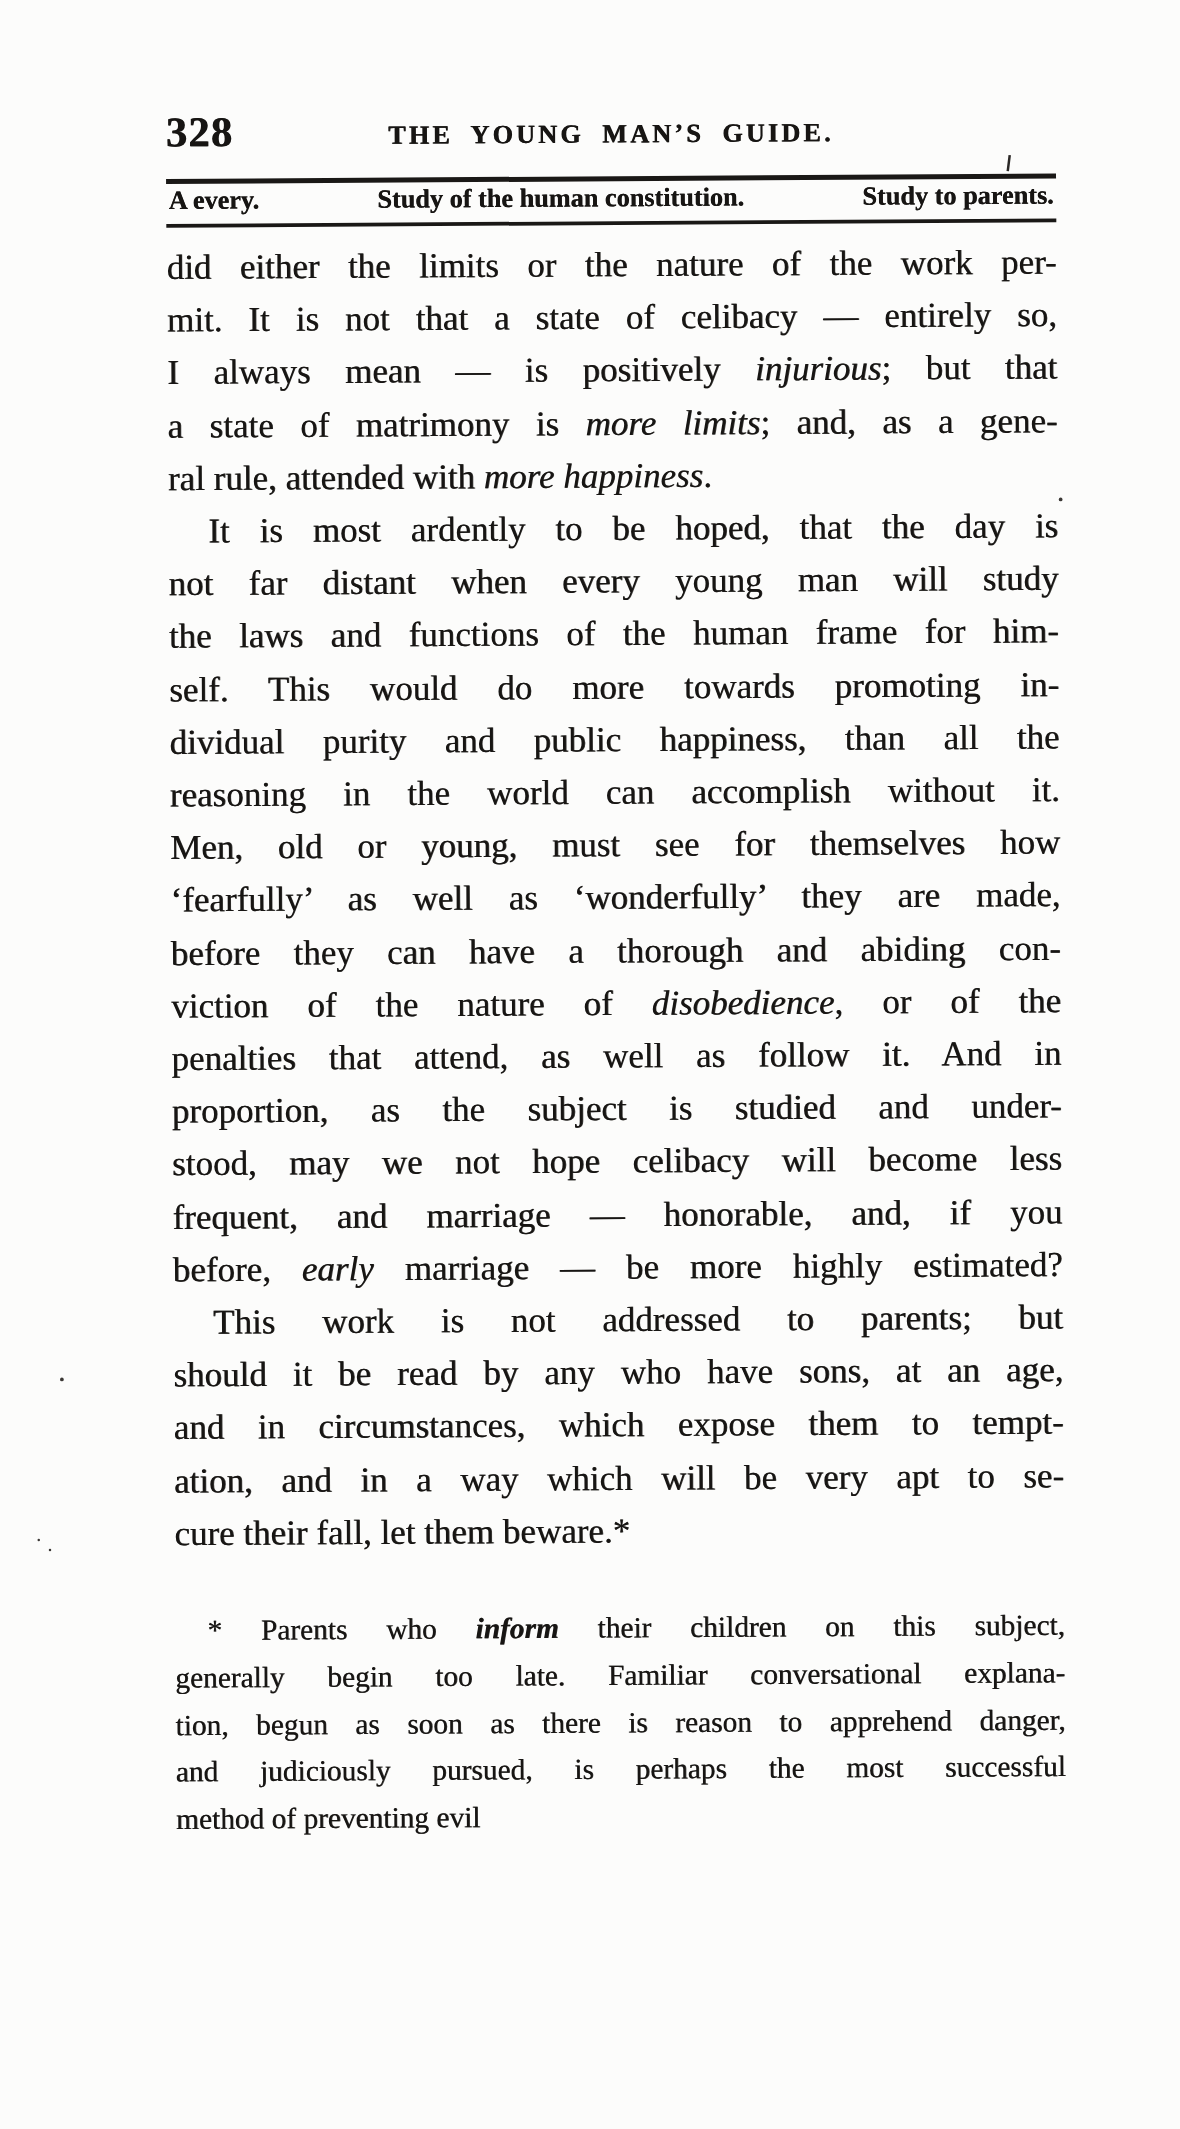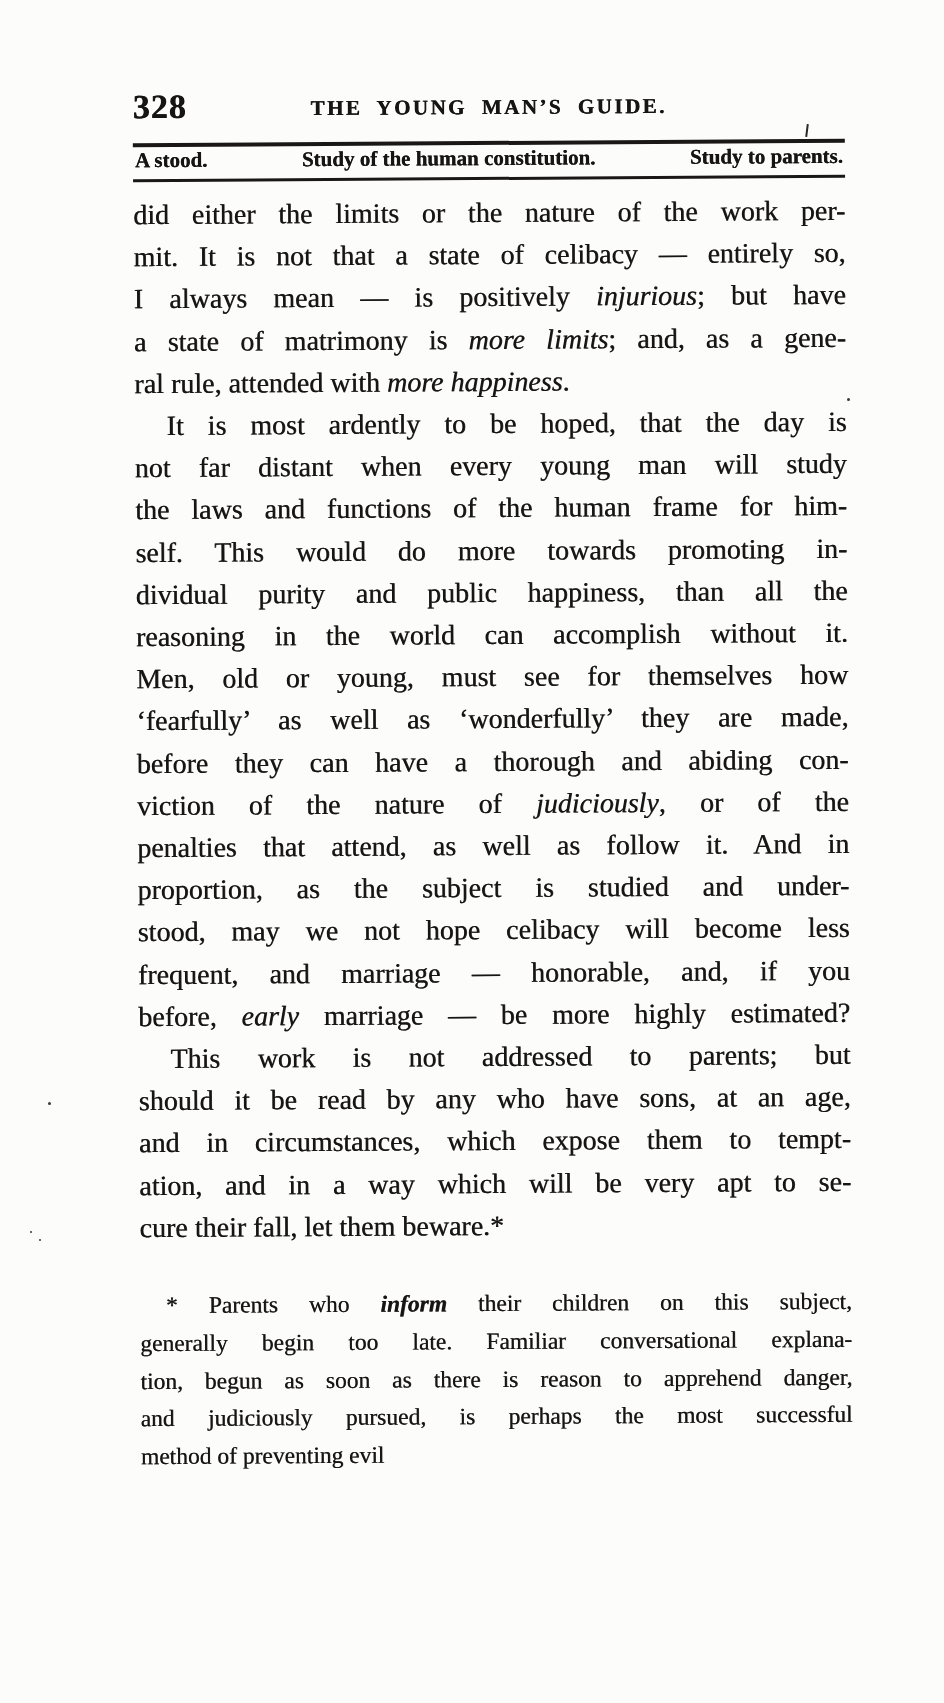--- a/index.html
+++ b/index.html
@@ -81,43 +81,43 @@
 <div class="page">
   <div class="content">
 
     <span class="page-num">328</span>
 
     <div class="running-title">THE YOUNG MAN’S GUIDE.</div>
 
     <div class="rule rule-top"></div>
 
     <div class="subheader">
-      <span>A stood.</span>
+      <span>A every.</span>
       <span>Study of the human constitution.</span>
       <span>Study to parents.</span>
     </div>
 
     <div class="rule rule-bottom"></div>
 
     <div class="body-text">
         <div class="line"><span>did either the limits or the nature of the work per-</span></div>
         <div class="line"><span>mit. It is not that a state of celibacy — entirely so,</span></div>
-        <div class="line"><span>I always mean — is positively </span><i>injurious</i><span>; but have</span></div>
+        <div class="line"><span>I always mean — is positively </span><i>injurious</i><span>; but that</span></div>
         <div class="line"><span>a state of matrimony is </span><i>more limits</i><span>; and, as a gene-</span></div>
         <div class="line no-justify"><span>ral rule, attended with </span><i>more happiness</i><span>.</span></div>
         <div class="line indent"><span>It is most ardently to be hoped, that the day is</span></div>
         <div class="line"><span>not far distant when every young man will study</span></div>
         <div class="line"><span>the laws and functions of the human frame for him-</span></div>
         <div class="line"><span>self. This would do more towards promoting in-</span></div>
         <div class="line"><span>dividual purity and public happiness, than all the</span></div>
         <div class="line"><span>reasoning in the world can accomplish without it.</span></div>
         <div class="line"><span>Men, old or young, must see for themselves how</span></div>
         <div class="line"><span>‘fearfully’ as well as ‘wonderfully’ they are made,</span></div>
         <div class="line"><span>before they can have a thorough and abiding con-</span></div>
-        <div class="line"><span>viction of the nature of </span><i>judiciously</i><span>, or of the</span></div>
+        <div class="line"><span>viction of the nature of </span><i>disobedience</i><span>, or of the</span></div>
         <div class="line"><span>penalties that attend, as well as follow it. And in</span></div>
         <div class="line"><span>proportion, as the subject is studied and under-</span></div>
         <div class="line"><span>stood, may we not hope celibacy will become less</span></div>
         <div class="line"><span>frequent, and marriage — honorable, and, if you</span></div>
         <div class="line"><span>before, </span><i>early</i><span> marriage — be more highly estimated?</span></div>
         <div class="line indent"><span>This work is not addressed to parents; but</span></div>
         <div class="line"><span>should it be read by any who have sons, at an age,</span></div>
         <div class="line"><span>and in circumstances, which expose them to tempt-</span></div>
         <div class="line"><span>ation, and in a way which will be very apt to se-</span></div>
         <div class="line no-justify"><span>cure their fall, let them beware.*</span></div>

